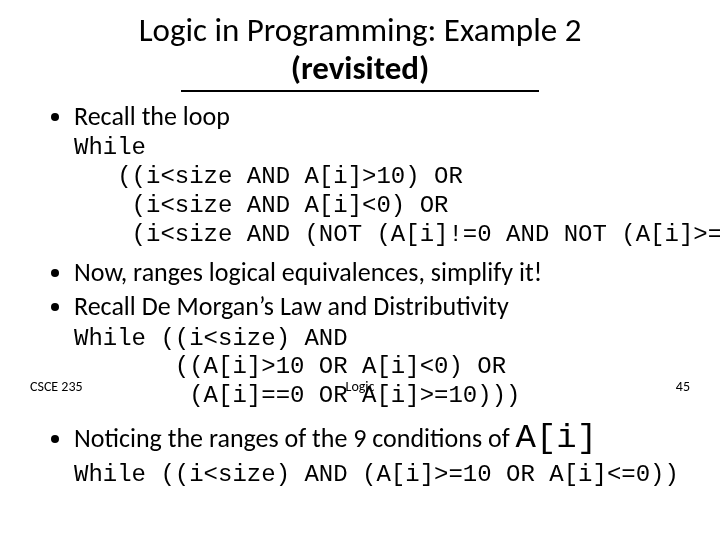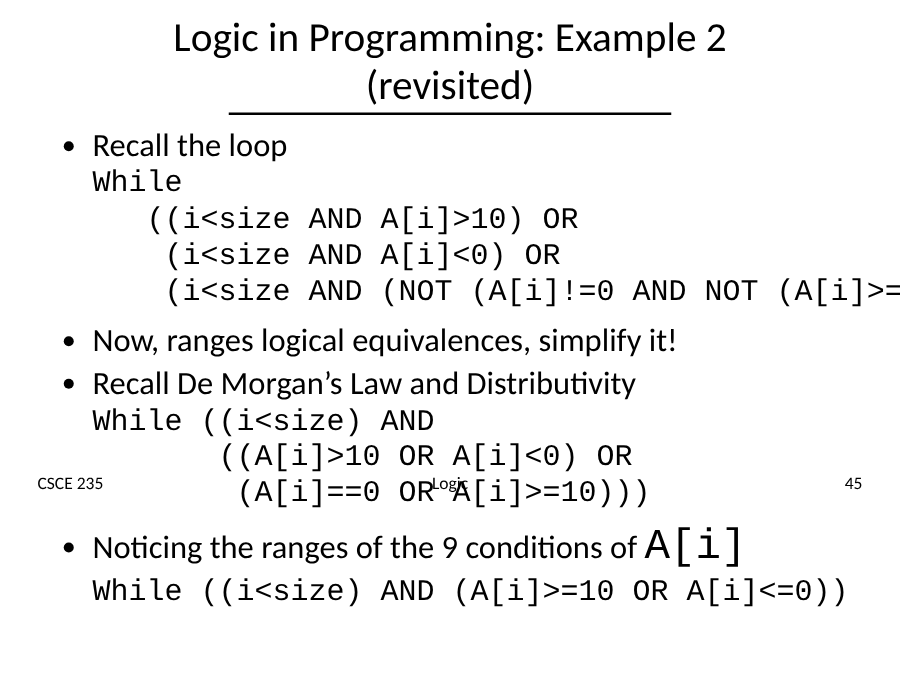--- a/index.html
+++ b/index.html
@@ -21,20 +21,21 @@
   .title {
     text-align: center;
     font-size: 33px;
     line-height: 1.15;
     padding-top: 12px;
   }
   .title .t2 {
     display: inline-block;
     border-bottom: 2.5px solid #000;
     padding: 0 110px 2px 110px;
+    font-weight: bold;
   }
   .body {
     padding: 6px 30px 0 30px;
   }
   ul.top {
     list-style: disc;
     margin: 0;
     padding-left: 40px;
   }
   ul.top > li {

